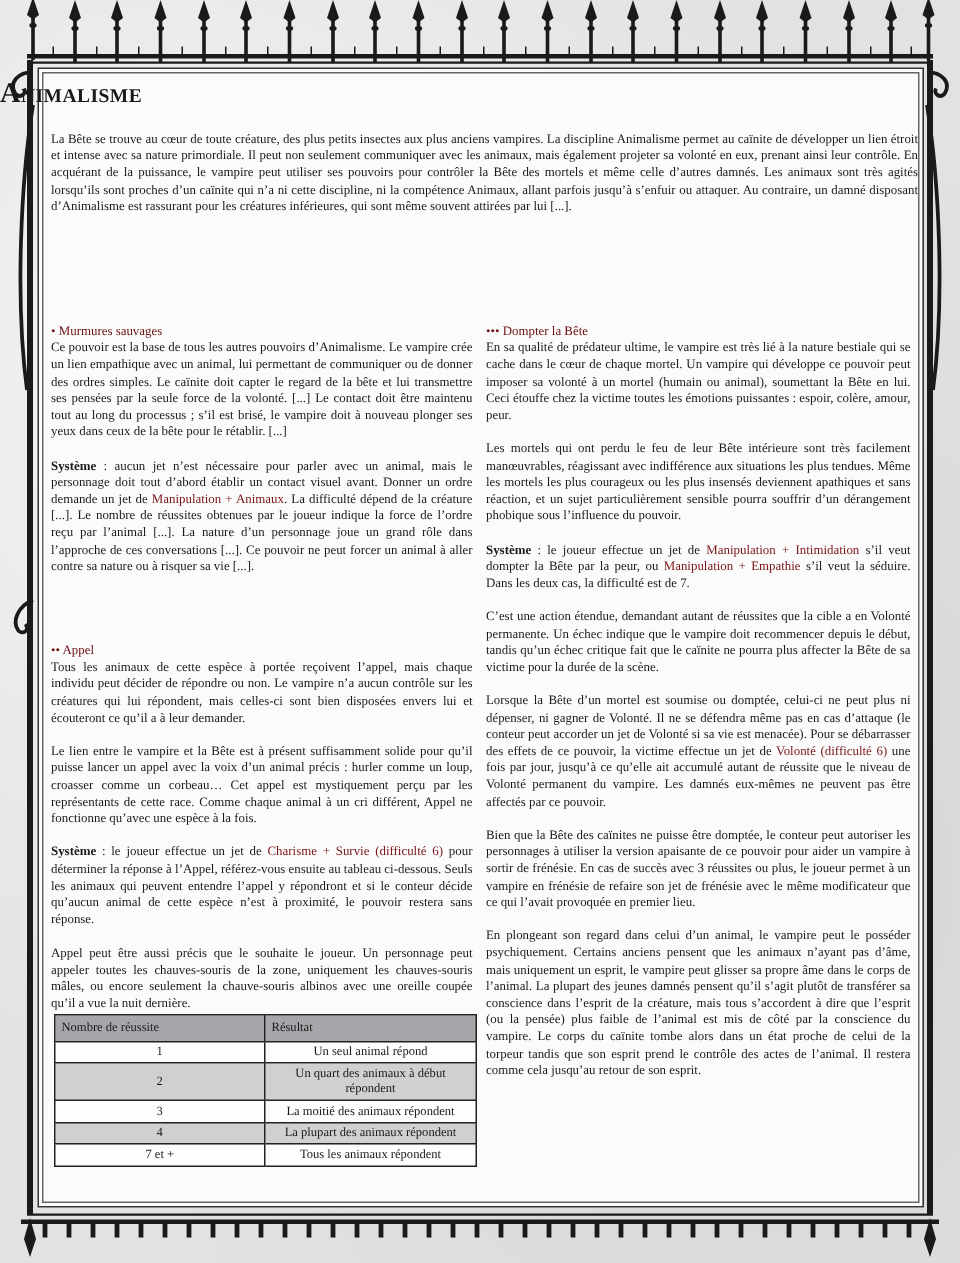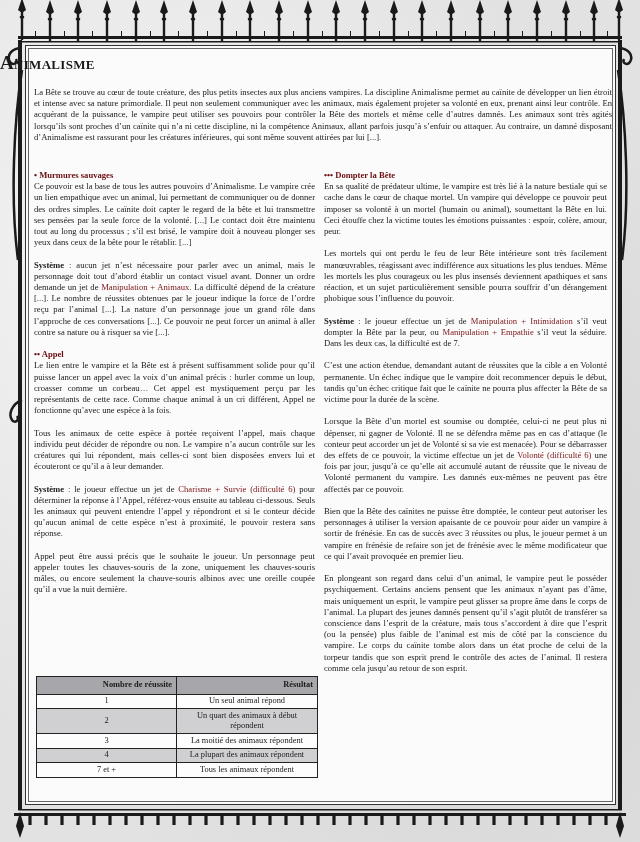--- a/index.html
+++ b/index.html
@@ -34,30 +34,30 @@
       font-size: 8.6px; line-height: 11.2px; text-align: justify;
     }
     .col {
       position: absolute; top: 170px;
       font-size: 8.6px; line-height: 11.2px; text-align: justify;
     }
     .col.left { left: 34px; width: 281px; }
     .col.right { left: 324px; width: 283px; }
     .col p { margin-bottom: 11.2px; }
     .col p.nogap { margin-bottom: 12px; }
-    .heading { color: #6b0d10; font-weight: bold; }
+    .heading { color: #6b0d10; font-weight: normal; margin-top: 45px; }
     .sys { font-weight: bold; }
     .red { color: #7a1417; }
     table.results {
       position: absolute; left: 36px; top: 676px; width: 282px;
       border-collapse: collapse; font-size: 8.4px; line-height: 10.5px;
     }
     table.results th {
-      background: #a7a7ab; font-weight: bold; padding: 3px 4px;
-      border: 1px solid #222; text-align: right;
+      background: #a7a7ab; font-weight: normal; padding: 3px 4px;
+      border: 1px solid #222; text-align: left;
     }
     table.results td {
       border: 1px solid #222; text-align: center; padding: 1.5px 4px;
       vertical-align: middle;
     }
     table.results tr.shade td { background: #d0d0d2; }
     table.results tr.plain td { background: #fdfdfd; }
     table.results td.n { width: 140px; }
   </style>
 </head>
@@ -192,22 +192,22 @@
 
   <div class="col left">
     <div>
       <div class="heading">• Murmures sauvages</div>
       <p>Ce pouvoir est la base de tous les autres pouvoirs d’Animalisme. Le vampire crée un lien empathique avec un animal, lui permettant de communiquer ou de donner des ordres simples. Le caïnite doit capter le regard de la bête et lui transmettre ses pensées par la seule force de la volonté. [...] Le contact doit être maintenu tout au long du processus ; s’il est brisé, le vampire doit à nouveau plonger ses yeux dans ceux de la bête pour le rétablir. [...]</p>
       <p><span class="sys">Système</span><span> : aucun jet n’est nécessaire pour parler avec un animal, mais le personnage doit tout d’abord établir un contact visuel avant. Donner un ordre demande un jet de </span><span class="red">Manipulation + Animaux</span><span>. La difficulté dépend de la créature [...]. Le nombre de réussites obtenues par le joueur indique la force de l’ordre reçu par l’animal [...]. La nature d’un personnage joue un grand rôle dans l’approche de ces conversations [...]. Ce pouvoir ne peut forcer un animal à aller contre sa nature ou à risquer sa vie [...].</span></p>
     </div>
 
     <div>
       <div class="heading">•• Appel</div>
+      <p>Tous les animaux de cette espèce à portée reçoivent l’appel, mais chaque individu peut décider de répondre ou non. Le vampire n’a aucun contrôle sur les créatures qui lui répondent, mais celles-ci sont bien disposées envers lui et écouteront ce qu’il a à leur demander.</p>
       <p>Le lien entre le vampire et la Bête est à présent suffisamment solide pour qu’il puisse lancer un appel avec la voix d’un animal précis : hurler comme un loup, croasser comme un corbeau… Cet appel est mystiquement perçu par les représentants de cette race. Comme chaque animal à un cri différent, Appel ne fonctionne qu’avec une espèce à la fois.</p>
-      <p>Tous les animaux de cette espèce à portée reçoivent l’appel, mais chaque individu peut décider de répondre ou non. Le vampire n’a aucun contrôle sur les créatures qui lui répondent, mais celles-ci sont bien disposées envers lui et écouteront ce qu’il a à leur demander.</p>
       <p><span class="sys">Système</span><span> : le joueur effectue un jet de </span><span class="red">Charisme + Survie (difficulté 6)</span><span> pour déterminer la réponse à l’Appel, référez-vous ensuite au tableau ci-dessous. Seuls les animaux qui peuvent entendre l’appel y répondront et si le conteur décide qu’aucun animal de cette espèce n’est à proximité, le pouvoir restera sans réponse.</span></p>
       <p>Appel peut être aussi précis que le souhaite le joueur. Un personnage peut appeler toutes les chauves-souris de la zone, uniquement les chauves-souris mâles, ou encore seulement la chauve-souris albinos avec une oreille coupée qu’il a vue la nuit dernière.</p>
     </div>
   </div>
 
   <table class="results">
     <thead>
       <tr>
         <th>Nombre de réussite</th>
         <th>Résultat</th>

